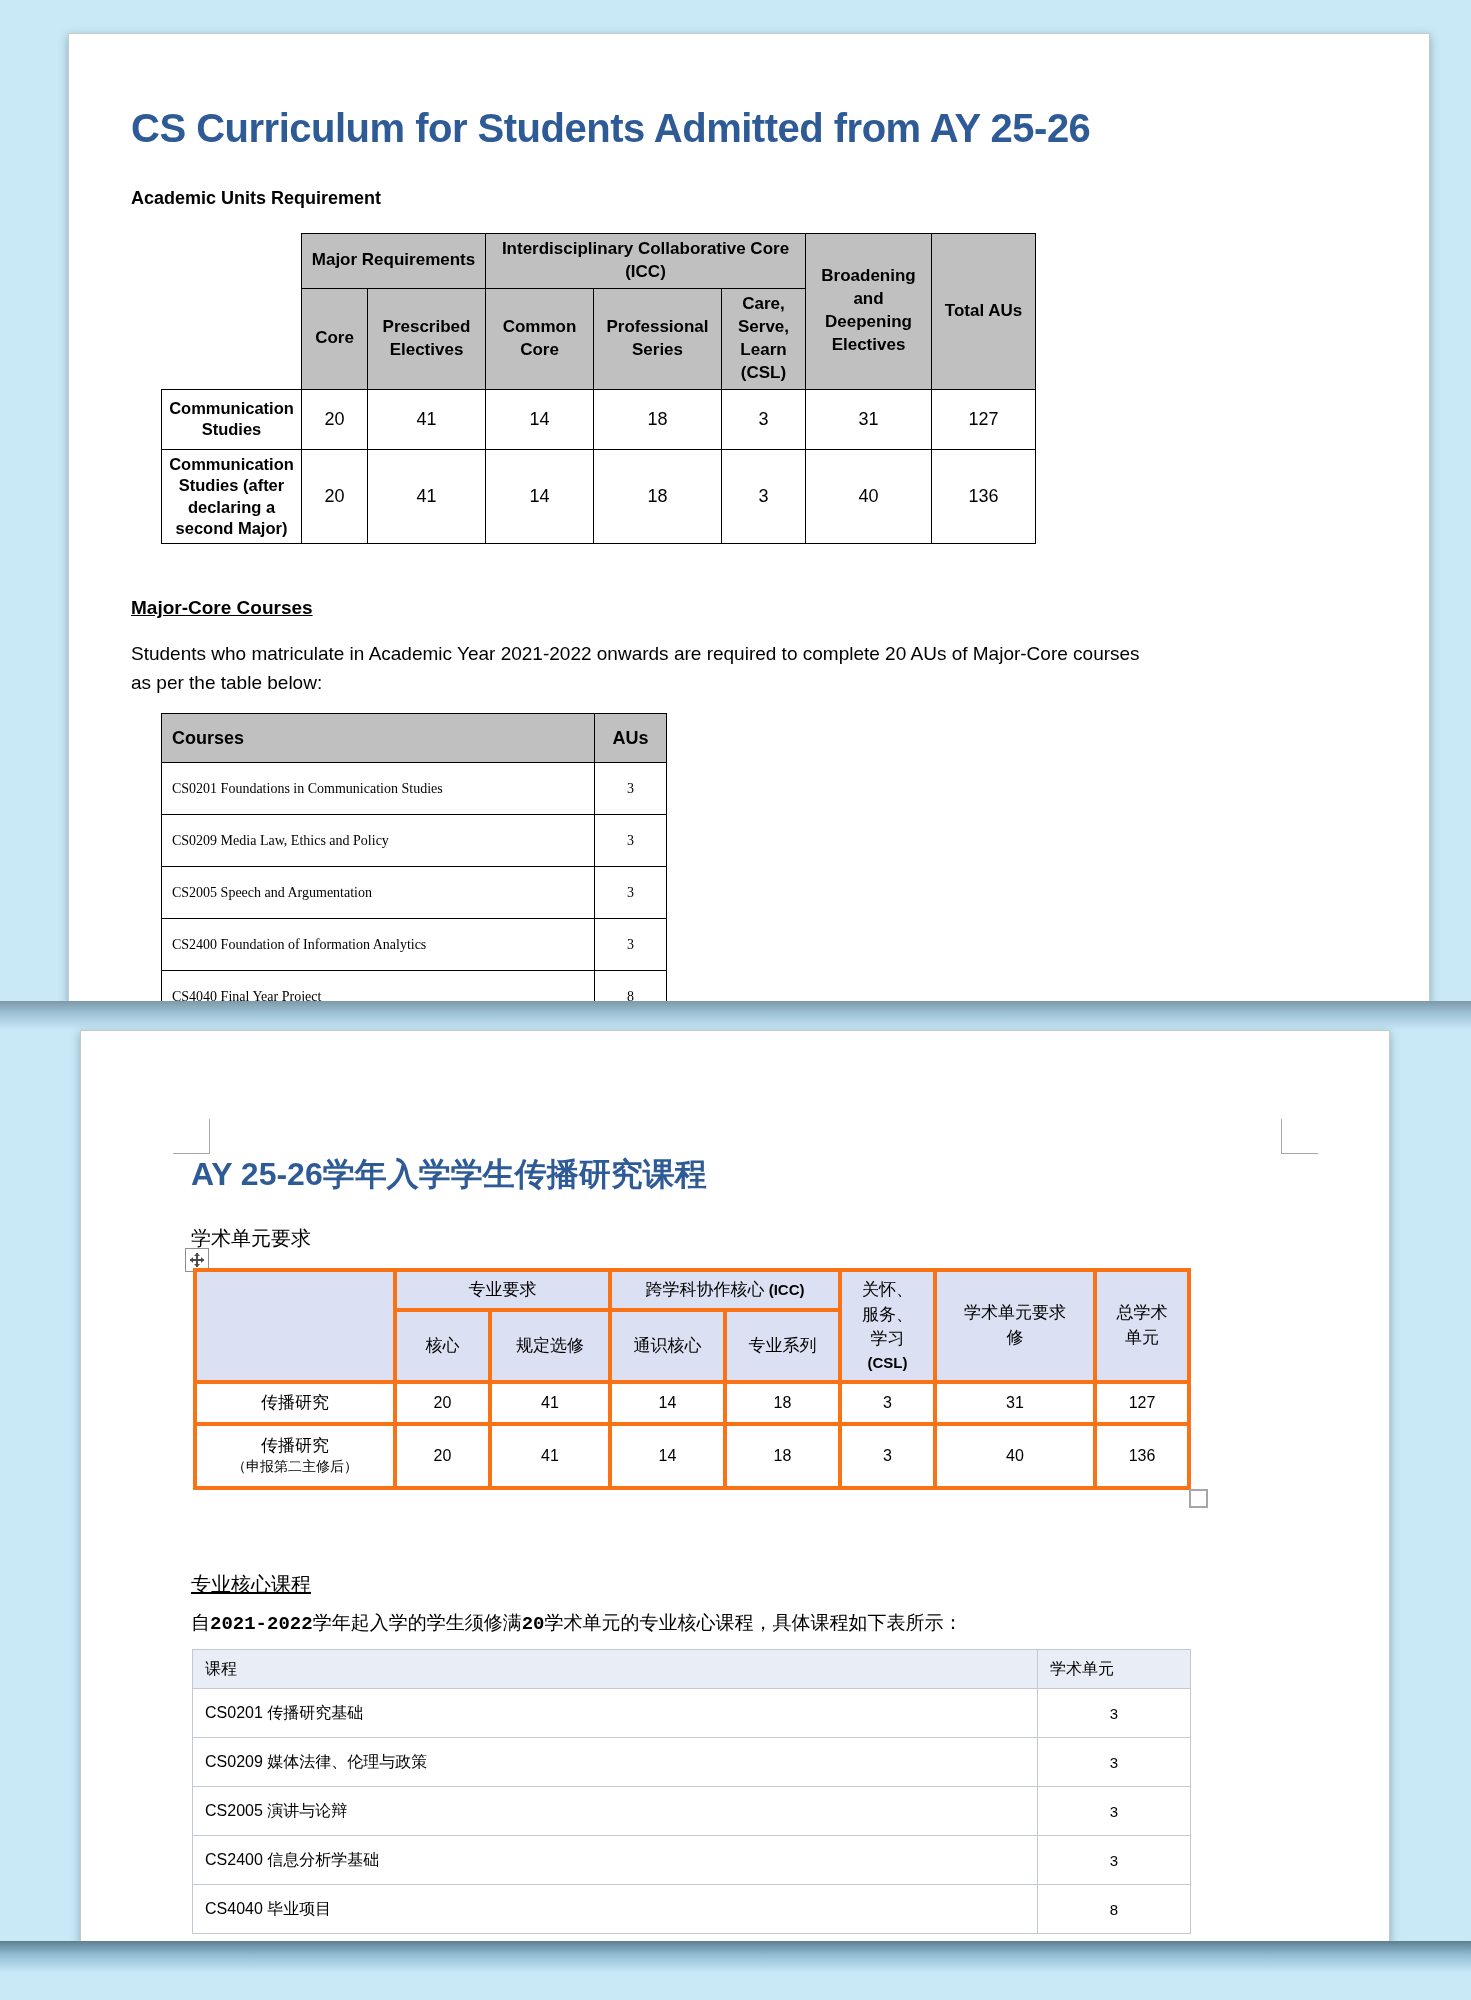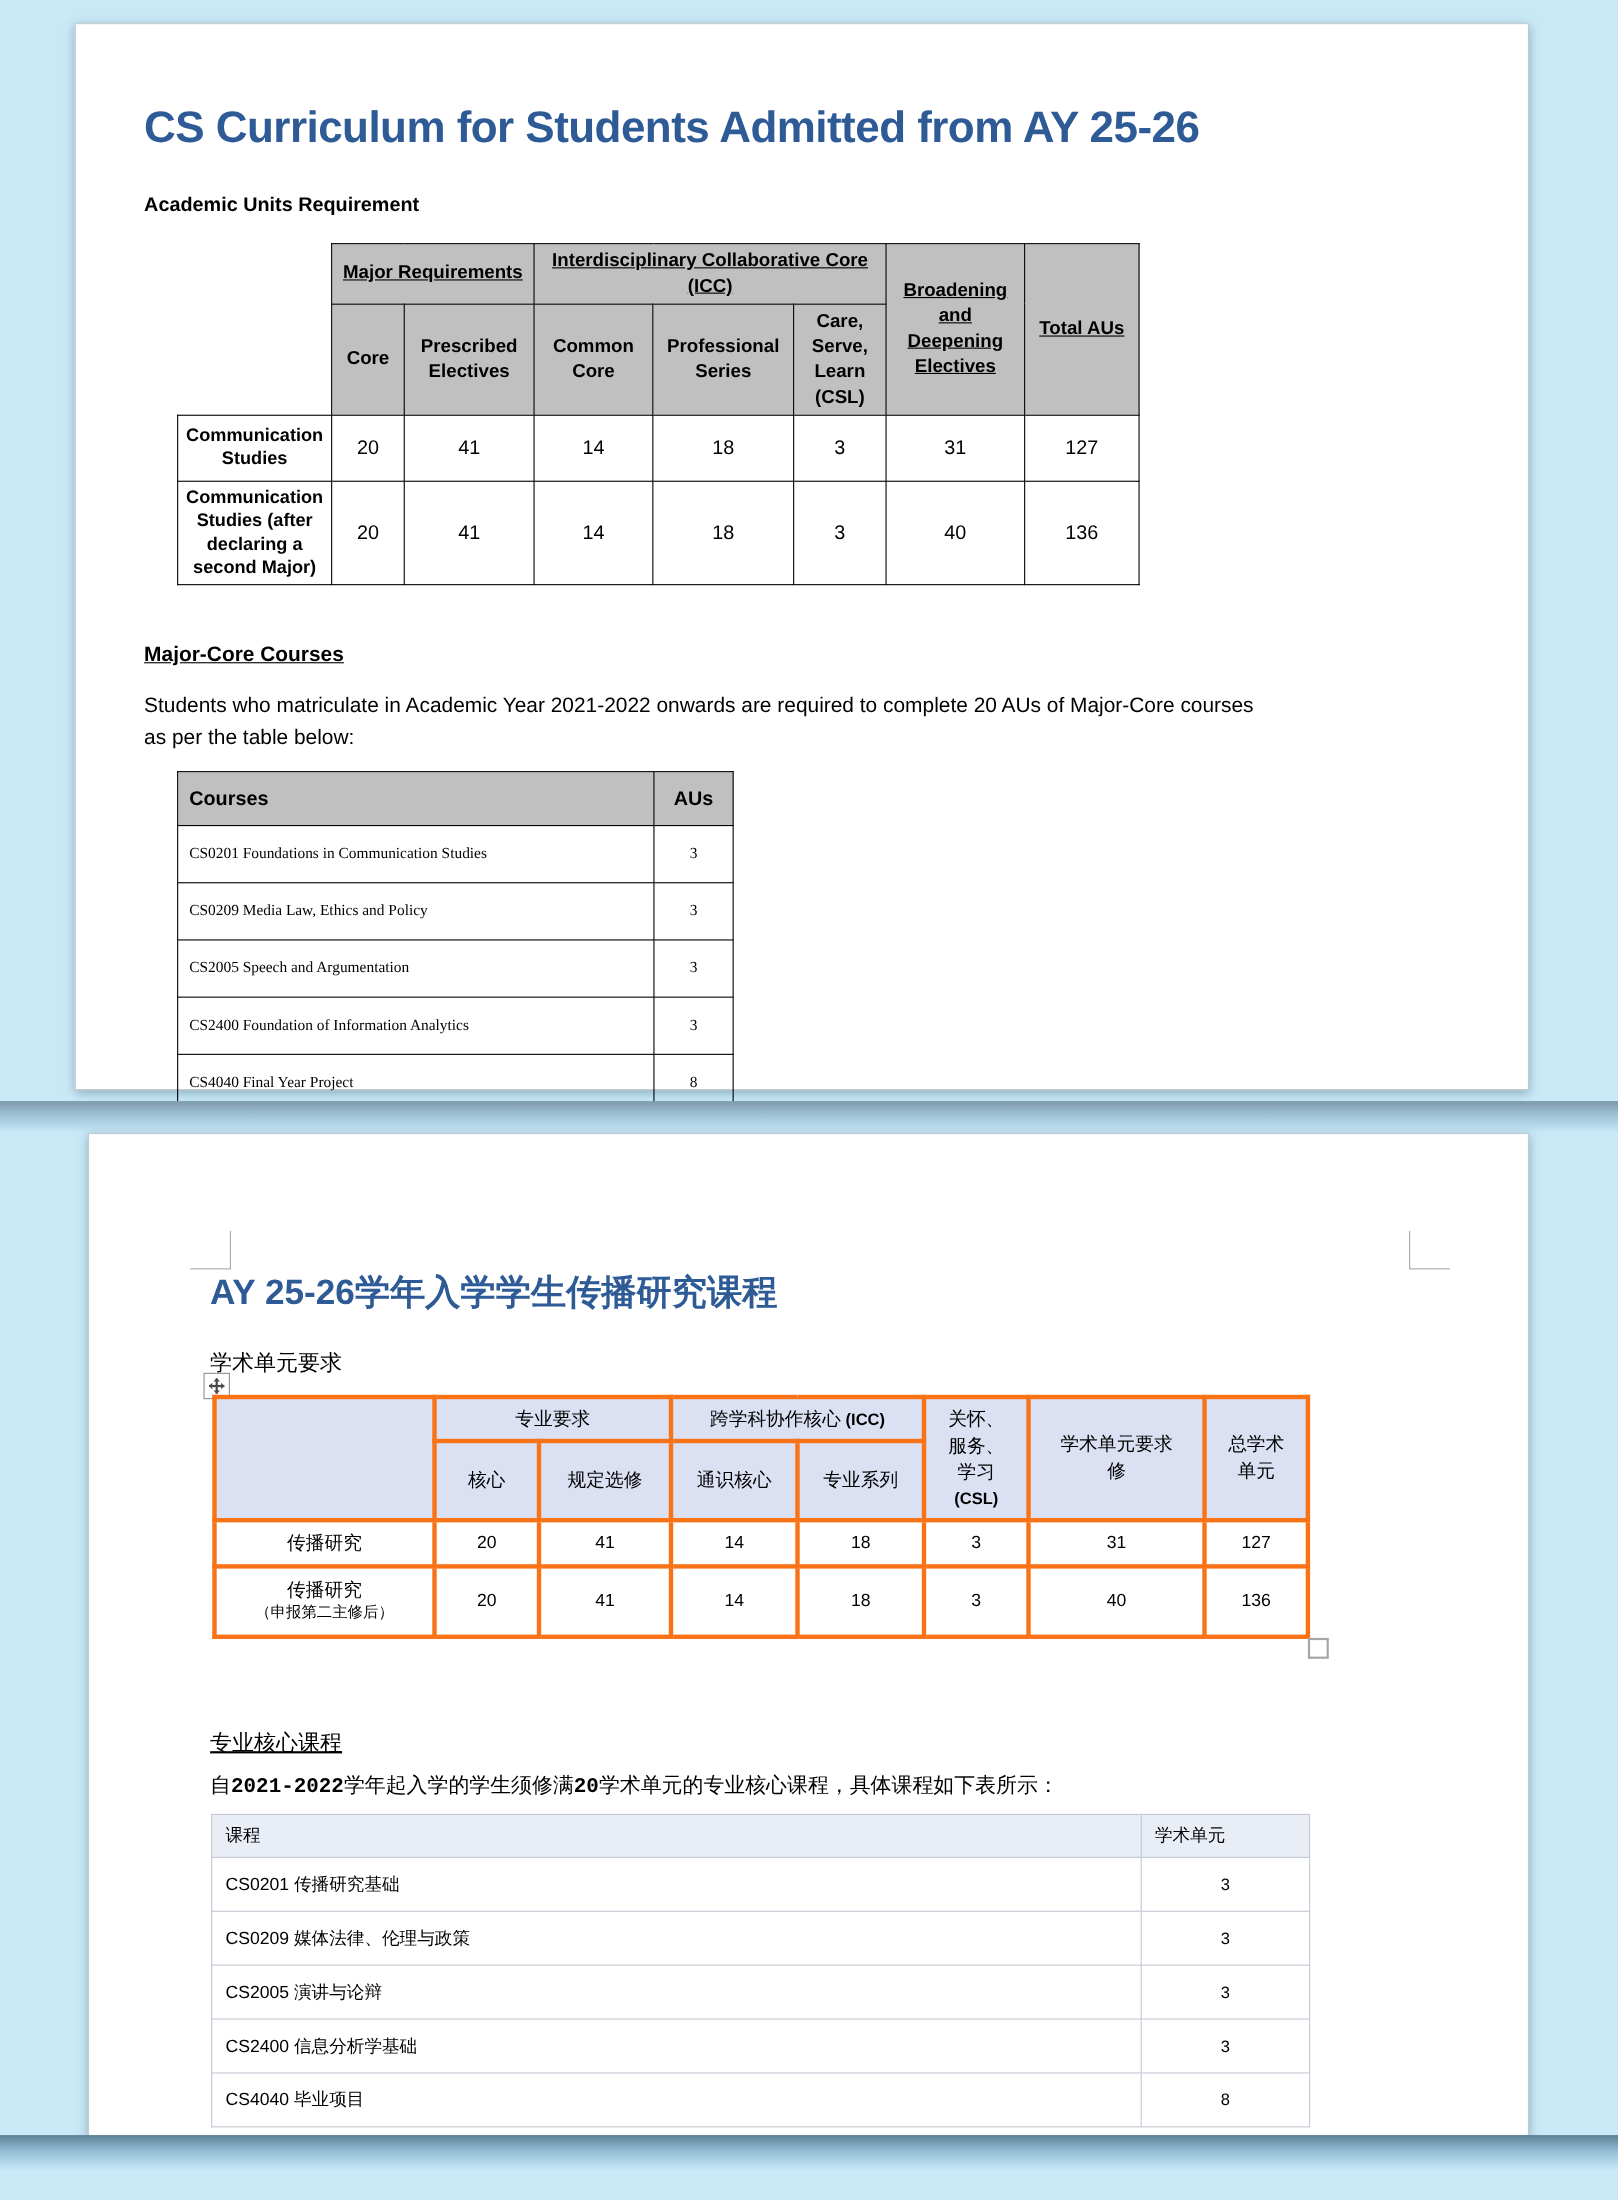--- a/index.html
+++ b/index.html
@@ -2,41 +2,41 @@
 <html><head>
 <meta charset="utf-8">
 <style>
   html,body{margin:0;padding:0;}
   body{width:1471px;height:2000px;background:#c9e9f7;position:relative;overflow:hidden;
        font-family:"Liberation Sans","DejaVu Sans",sans-serif;color:#000;}
   .canvas{position:absolute;left:0;top:0;width:1471px;height:2000px;}
 
   .page{position:absolute;background:#ffffff;border:1px solid #c3cbd1;
         box-shadow:0 3px 9px rgba(40,70,90,.38);}
-  .page1{left:68px;top:21px;width:1320px;height:968px;}
+  .page1{left:68px;top:33px;width:1320px;height:968px;padding-left:40px;}
   .page2{left:80px;top:1030px;width:1308px;height:910px;}
 
   .band{position:absolute;left:0;width:1471px;}
   .band-mid{top:1001px;height:29px;background:linear-gradient(180deg,#7d99aa 0%,#9cc0d4 40%,#c9e9f7 100%);}
   .band-bot{top:1941px;height:32px;background:linear-gradient(180deg,#5e7f92 0%,#93bed6 45%,#c9e9f7 100%);}
 
   
   .p1-title{position:absolute;left:62px;top:72px;font-size:40px;font-weight:bold;color:#2e5b96;letter-spacing:-0.5px;}
   .p1-h2{position:absolute;left:62px;top:154px;font-size:18px;font-weight:bold;}
   .p1-h3{position:absolute;left:62px;top:563px;font-size:19px;font-weight:bold;text-decoration:underline;}
   .p1-para{position:absolute;left:62px;top:606px;font-size:19px;line-height:1.5;width:1030px;}
 
   table{border-collapse:collapse;position:absolute;table-layout:fixed;}
   .au-en{left:92px;top:199px;}
   .au-en th,.au-en td{border:1px solid #000;padding:4px 5px;vertical-align:middle;}
   .au-en .blank{border:none;background:transparent;}
   .au-en .gh{background:#c0c0c0;font-weight:bold;font-size:17px;text-align:center;line-height:1.35;}
   .au-en .rowlabel{background:#fff;font-weight:bold;font-size:16.5px;text-align:center;line-height:1.3;}
   .au-en .val{font-size:18px;text-align:center;font-weight:normal;}
-  .au-en tr.hr1{height:50px;text-decoration:underline;} .au-en tr.hr2{height:99px;}
+  .au-en tr.hr1{height:50px;} .au-en tr.hr2{height:99px;}
   .au-en tr.dr1{height:60px;} .au-en tr.dr2{height:86px;}
 
   .course-en{left:92px;top:679px;}
   .course-en th,.course-en td{border:1px solid #000;padding:4px 10px;vertical-align:middle;}
   .course-en th{background:#c0c0c0;font-size:18px;font-weight:bold;text-align:left;height:40px;}
   .course-en th.c-aus{text-align:center;}
   .course-en td{font-size:14px;height:43px;font-family:Liberation Serif, serif;}
   .course-en td.c-aus{text-align:center;}
   .corner{position:absolute;width:36px;height:34px;}
   .corner-tl{left:92px;top:88px;border-right:1px solid #a8a8a8;border-bottom:1px solid #a8a8a8;}

